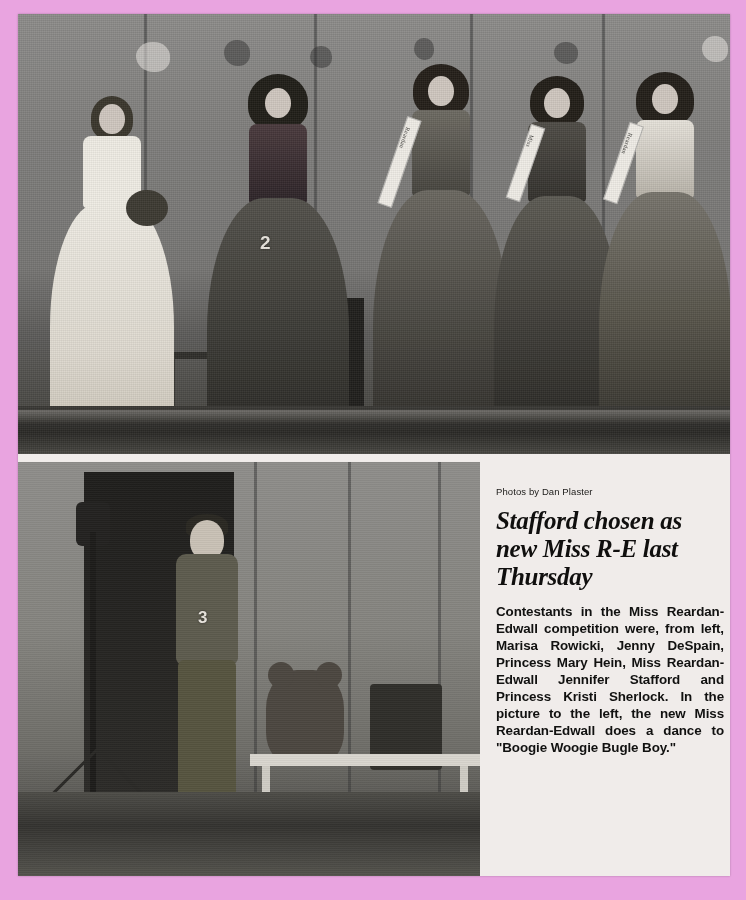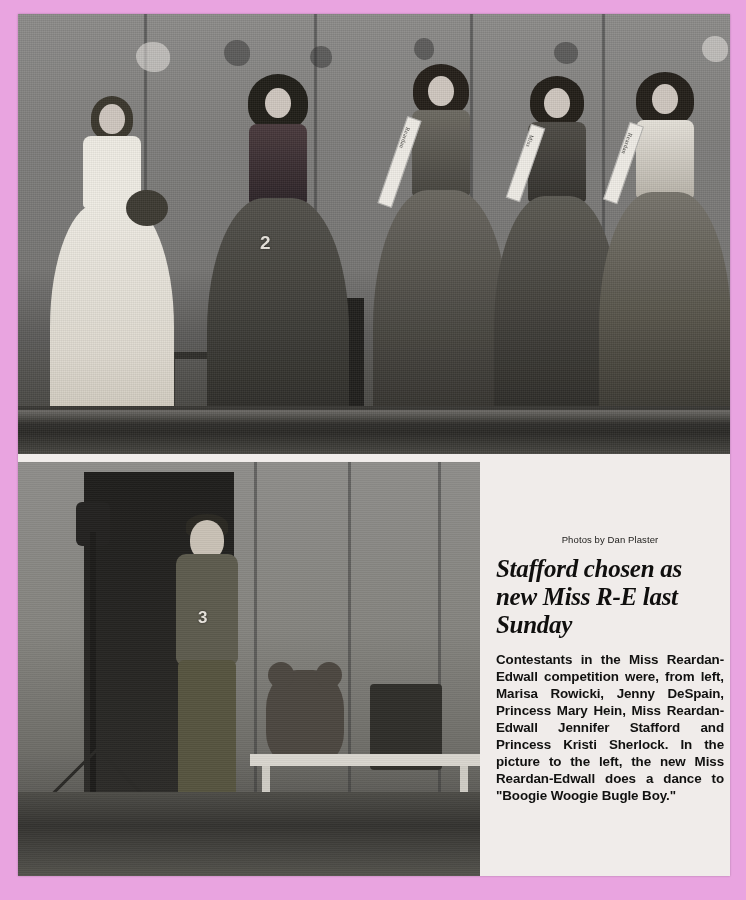--- a/index.html
+++ b/index.html
@@ -219,26 +219,25 @@
   }
 
   
   .caption-col {
     position: absolute;
     left: 478px;
     top: 472px;
     width: 228px;
   }
   .credit {
-    text-align: center;
+    text-align: left;
     font-size: 9.5px;
     color: #1c1b19;
     letter-spacing: 0.1px;
     margin-bottom: 10px;
-    margin-top: 48px;
   }
   .headline {
     font-family: "Liberation Serif", serif;
     font-weight: bold;
     font-style: italic;
     font-size: 25px;
     line-height: 1.12;
     color: #100f0e;
     letter-spacing: -0.3px;
     margin: 0 0 9px 0;
@@ -363,18 +362,18 @@
         <div class="leg" style="left:12px;"></div>
         <div class="leg" style="left:210px;"></div>
       </div>
       <div class="boxes"></div>
       <div class="floor"></div>
       <div class="grain" style="position:absolute; inset:0; background:repeating-linear-gradient(0deg, rgba(255,255,255,0.04) 0px, rgba(255,255,255,0.04) 1px, rgba(0,0,0,0.05) 1px, rgba(0,0,0,0.05) 2px); opacity:0.75;"></div>
     </div>
 
     <div class="caption-col">
       <div class="credit">Photos by Dan Plaster</div>
-      <h1 class="headline">Stafford chosen as new Miss R-E last Sunday</h1>
+      <h1 class="headline">Stafford chosen as new Miss R-E last Thursday</h1>
       <p class="caption-body">Contestants in the Miss Reardan-Edwall competition were, from left, Marisa Rowicki, Jenny DeSpain, Princess Mary Hein, Miss Reardan-Edwall Jennifer Stafford and Princess Kristi Sherlock. In the picture to the left, the new Miss Reardan-Edwall does a dance to "Boogie Woogie Bugle Boy."</p>
     </div>
 
   </div>
 </div>
 
 </body></html>

